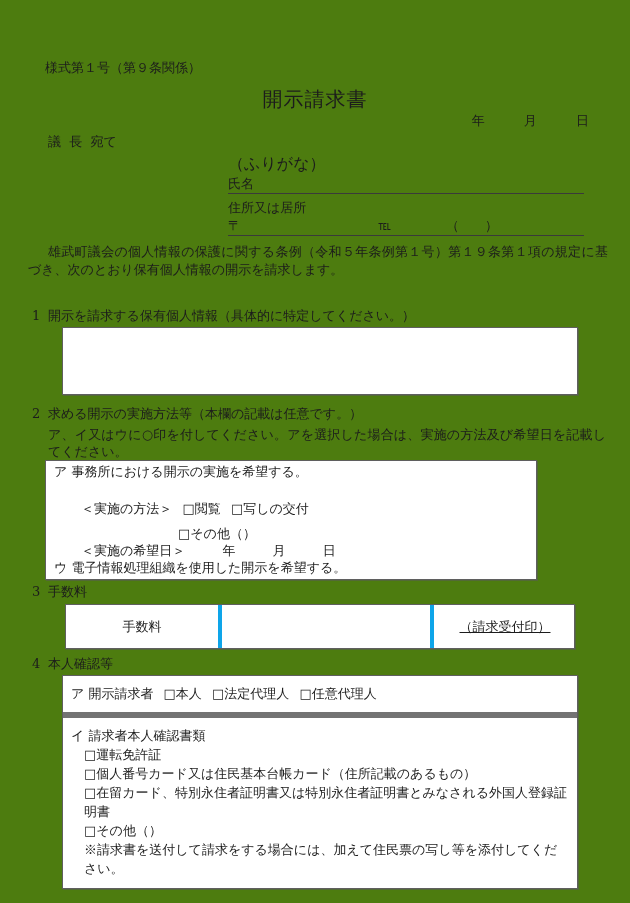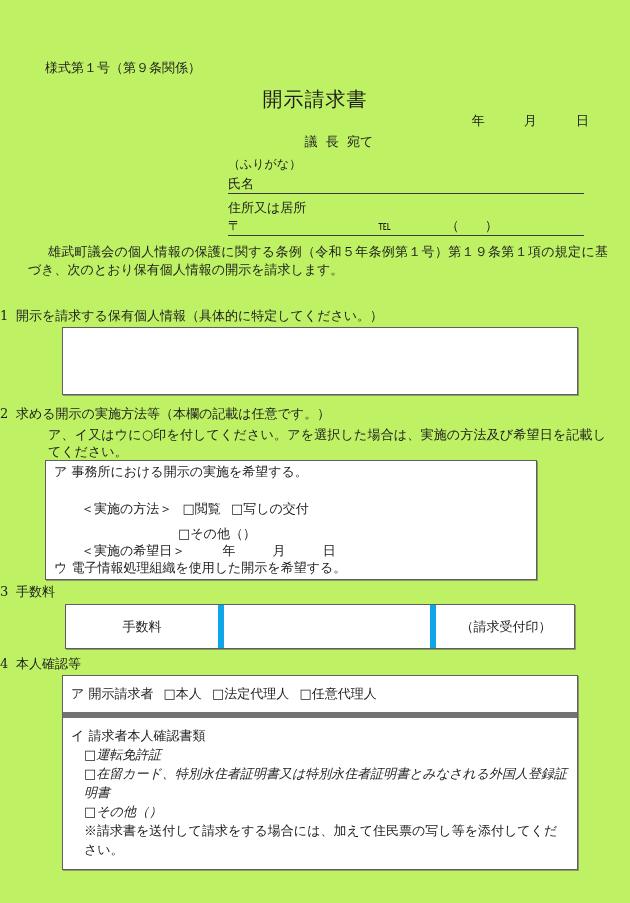--- a/index.html
+++ b/index.html
@@ -1,72 +1,72 @@
 <!DOCTYPE html>
 <html lang="ja"><head>
 <meta charset="utf-8">
 <title>開示請求書</title>
 <style>
   html,body{margin:0;padding:0;background:#ffffff;}
   .page{
     position:relative;
     width:630px;height:903px;
-    background:#bef264;
+    background:#4d7c0f;
     color:#1c1c1c;
     font-family:"DejaVu Serif","Liberation Serif",serif;
     font-size:13px;
     overflow:hidden;
     box-sizing:border-box;
   }
   .form-number{margin:60px 0 0 45px;line-height:16px;}
   .doc-title{margin:13px 0 0 0;text-align:center;font-size:20px;font-weight:normal;line-height:20px;letter-spacing:1px;}
   .date-line{margin:4px 41px 0 0;text-align:right;line-height:16px;}
   .date-line .date-unit{margin-left:35px;}
   .date-line .date-unit:first-child{margin-left:0;}
-  .addressee{margin:5px 0 0 48px;line-height:16px;white-space:pre;text-align:center;}
+  .addressee{margin:5px 0 0 48px;line-height:16px;white-space:pre;}
 
   .applicant{margin:6px 0 0 228px;width:356px;}
-  .furigana{font-size:12px;line-height:16px;}
+  .furigana{font-size:16px;line-height:16px;}
   .field-row{display:flex;align-items:flex-end;box-sizing:border-box;}
   .name-row{height:22px;border-bottom:1px solid #3a3a3a;}
   .address-row{height:22px;padding-top:5px;box-sizing:border-box;}
   .postal-row{height:20px;border-bottom:1px solid #3a3a3a;}
   .postal-row .tel-label{margin-left:137px;}
   .postal-row .tel-parens{margin-left:55px;white-space:pre;}
   .fill{flex:1;}
 
   .preamble{margin:7px 22px 0 28px;text-indent:20px;line-height:17.5px;text-align:justify;}
 
-  .sec-heading{line-height:16px;}
+  .sec-heading{margin-left:32px;line-height:16px;}
   .sec-num{display:inline-block;width:16px;}
   .h1{margin-top:30px;}
   .h2{margin-top:11px;}
   .h3{margin-top:4px;}
   .h4{margin-top:7px;}
 
   .outbox{box-sizing:border-box;border:1px solid #5f5f5f;box-shadow:1px 1px 0 rgba(90,90,90,.55);background:#fff;}
   .box1{margin:3px 0 0 62px;width:516px;height:68px;}
 
   .instruction{margin:4px 24px 0 48px;line-height:17px;text-align:justify;}
   .box2{margin:0 0 0 45px;width:492px;padding:2px 8px 3px 8px;line-height:17px;}
   .box2 .indent1{padding-left:27px;margin-top:20px;}
   .box2 .indent2{padding-left:124px;margin-top:8px;}
   .box2 .method-opt{margin-left:6px;}
   .box2 .method-opt:first-of-type{margin-left:10px;}
   .box2 .du{margin-left:33px;}
 
   .fee-table{margin:4px 0 0 65px;width:510px;height:45px;display:grid;grid-template-columns:152px 212px 146px;}
   .fee-cell{box-sizing:border-box;display:flex;align-items:center;justify-content:center;}
-  .fee-cell + .fee-cell{border-left:6px solid #0ea5e9;}
+  .fee-cell + .fee-cell{border-left:4px solid #0ea5e9;text-decoration:underline;}
 
   .box4{margin:3px 0 0 62px;width:516px;}
   .box4 .row-a{padding:10px 8px;line-height:16px;border-bottom:6px solid #737373;}
   .box4 .row-a .cb{margin-left:6px;}
   .box4 .row-b{padding:8px 8px 10px 8px;line-height:19px;}
-  .box4 .doc-line{padding-left:13px;font-style:italic;}
+  .box4 .doc-line{padding-left:13px;}
   .box4 .note-line{padding-left:13px;}
 </style>
 </head>
 <body>
 
 <div class="page">
 
   <div class="form-number">様式第１号（第９条関係）</div>
 
   <h1 class="doc-title">開示請求書</h1>
@@ -140,19 +140,20 @@
   <div class="outbox box4">
     <div class="row-a">
       <span>ア 開示請求者</span>
       <span class="cb">□本人</span>
       <span class="cb">□法定代理人</span>
       <span class="cb">□任意代理人</span>
     </div>
     <div class="row-b">
       <div>イ 請求者本人確認書類</div>
       <div class="doc-line">□運転免許証</div>
+      <div class="doc-line">□個人番号カード又は住民基本台帳カード（住所記載のあるもの）</div>
       <div class="doc-line">□在留カード、特別永住者証明書又は特別永住者証明書とみなされる外国人登録証明書</div>
       <div class="doc-line">□その他（）</div>
       <div class="note-line">※請求書を送付して請求をする場合には、加えて住民票の写し等を添付してください。</div>
     </div>
   </div>
 
 </div>
 
 </body></html>

